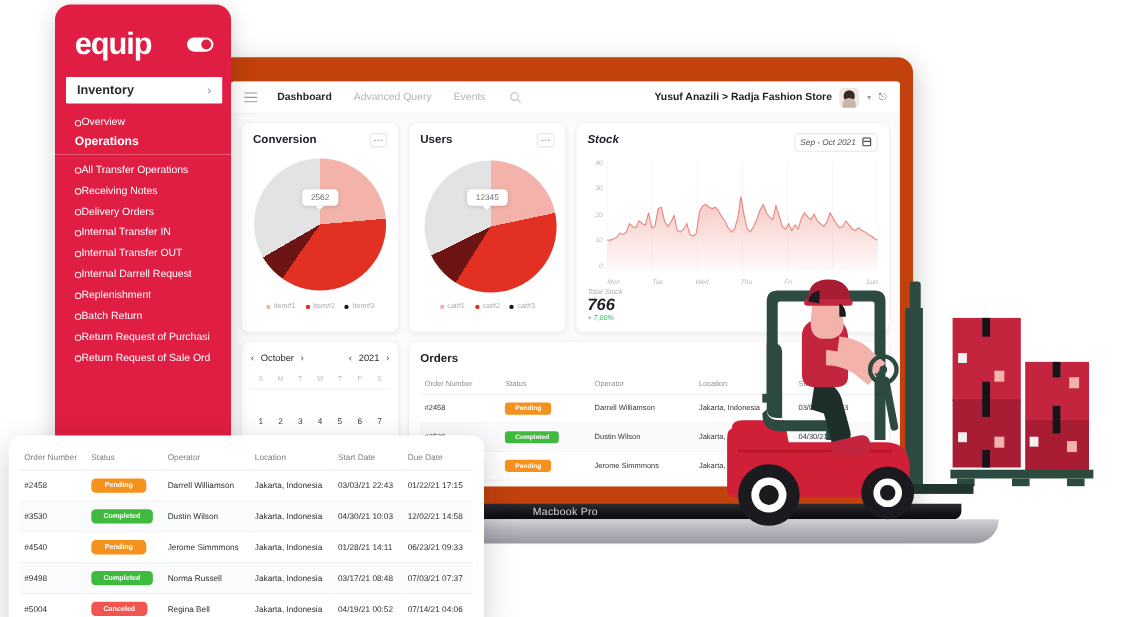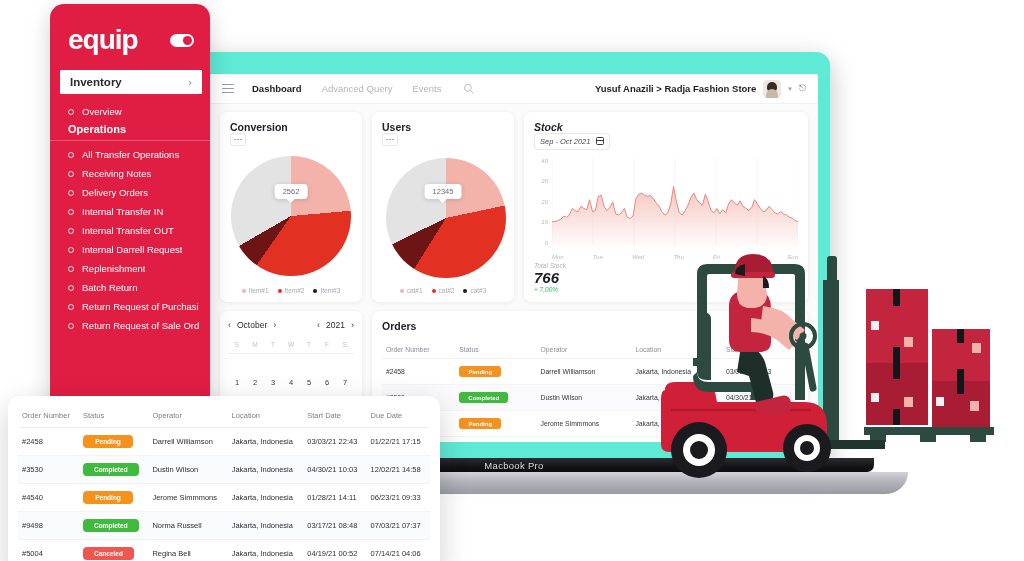--- a/index.html
+++ b/index.html
@@ -39,21 +39,21 @@
   }
   .sb-active {
     margin: 4px 8px 8px 10px;
     background: #fff; border-radius: 1px;
     padding: 6px 10px;
     display: flex; align-items: center; justify-content: space-between;
   }
   .sb-active-label { color: #2a2a30; font-size: 11.5px; font-weight: 700; }
   .sb-chev { color: #8b8b94; font-size: 11px; line-height: 1; }
   .sb-item {
-    display: flex; align-items: center; gap: 8px;
+    display: flex; align-items: center; gap: 0;
     padding: 4px 10px 4px 18px;
     color: #fff; font-size: 9.5px;
     min-height: 19px;
   }
   .sb-dot {
     width: 6px; height: 6px; border-radius: 50%;
     border: 1px solid rgba(255,255,255,.85);
     flex: 0 0 auto;
   }
   .sb-label { white-space: nowrap; overflow: hidden; }
@@ -61,21 +61,21 @@
     padding: 2px 10px 5px 18px;
     color: #fff; font-size: 11px; font-weight: 700;
     border-bottom: 1px solid rgba(255,255,255,.25);
     margin-bottom: 4px;
   }
 
   
   .laptop { position: absolute; left: 198px; top: 52px; width: 632px; height: 450px; z-index: 20; }
   .laptop-body {
     position: absolute; left: 0; top: 0; width: 632px; height: 412px;
-    background: #5eead4; border-radius: 14px;
+    background: #c2410c; border-radius: 14px;
     padding: 22px 12px 22px 12px;
     box-shadow: 0 8px 26px rgba(0,0,0,.25);
   }
   .laptop-screen {
     width: 100%; height: 100%; background: #fbfbfc;
     border-radius: 3px; overflow: hidden; position: relative;
   }
   .laptop-base {
     position: absolute; left: -44px; top: 406px; width: 720px; height: 14px;
     background: linear-gradient(180deg,#2b2b31 0%,#16161a 55%,#0c0c0f 100%);
@@ -124,21 +124,21 @@
   .caret-sm { font-size: 7px; color: #9a9aa2; }
   .power-ic { font-size: 9px; color: #6a6a72; }
 
   .app-body { padding: 8px 10px; background: #fbfbfc; height: calc(100% - 30px); }
   .cards-row { display: flex; gap: 10px; }
   .card {
     background: #fff; border-radius: 7px;
     box-shadow: 0 1px 5px rgba(20,20,30,.08);
     padding: 9px 10px;
   }
-  .card-head { display: flex; align-items: flex-start; justify-content: space-between; flex-direction: column; }
+  .card-head { display: flex; align-items: flex-start; justify-content: space-between; }
   .card-title { font-size: 10.5px; font-weight: 700; color: #21212a; }
   .dots-btn {
     width: 16px; height: 13px; border: 1px solid #e8e8ec; border-radius: 3px;
     display: flex; align-items: center; justify-content: center; gap: 1.5px;
   }
   .dots-btn i { width: 1.8px; height: 1.8px; border-radius: 50%; background: #9a9aa2; display: block; }
 
   .pie-card { width: 142px; height: 190px; position: relative; }
   .pie-wrap { position: relative; width: 120px; height: 120px; margin: 10px auto 0; }
   .pie { width: 120px; height: 120px; border-radius: 50%; }

